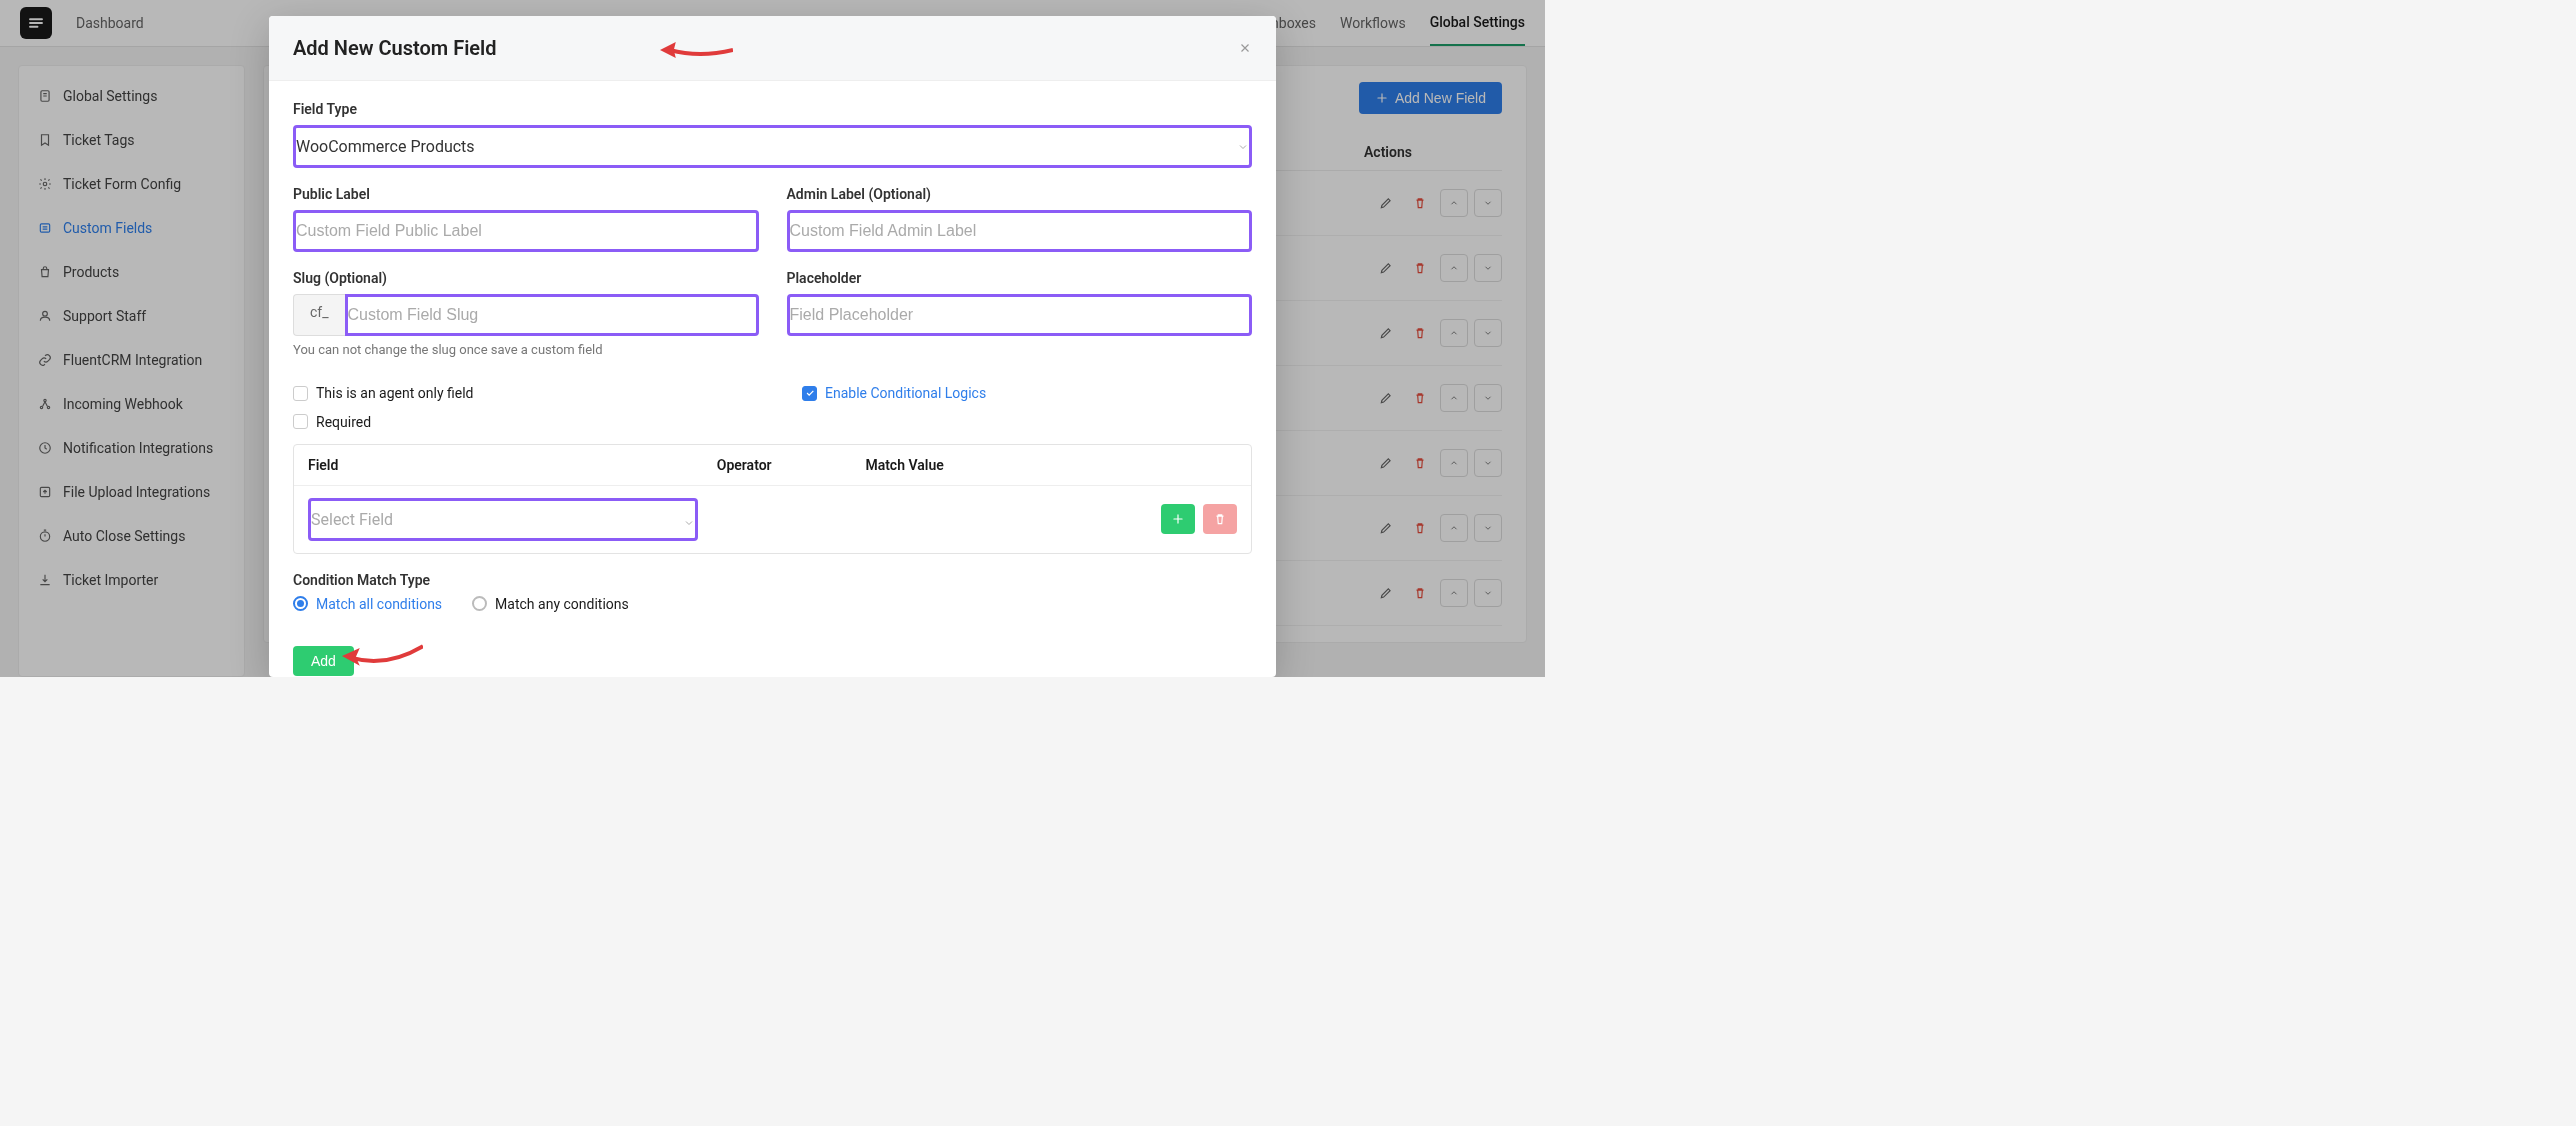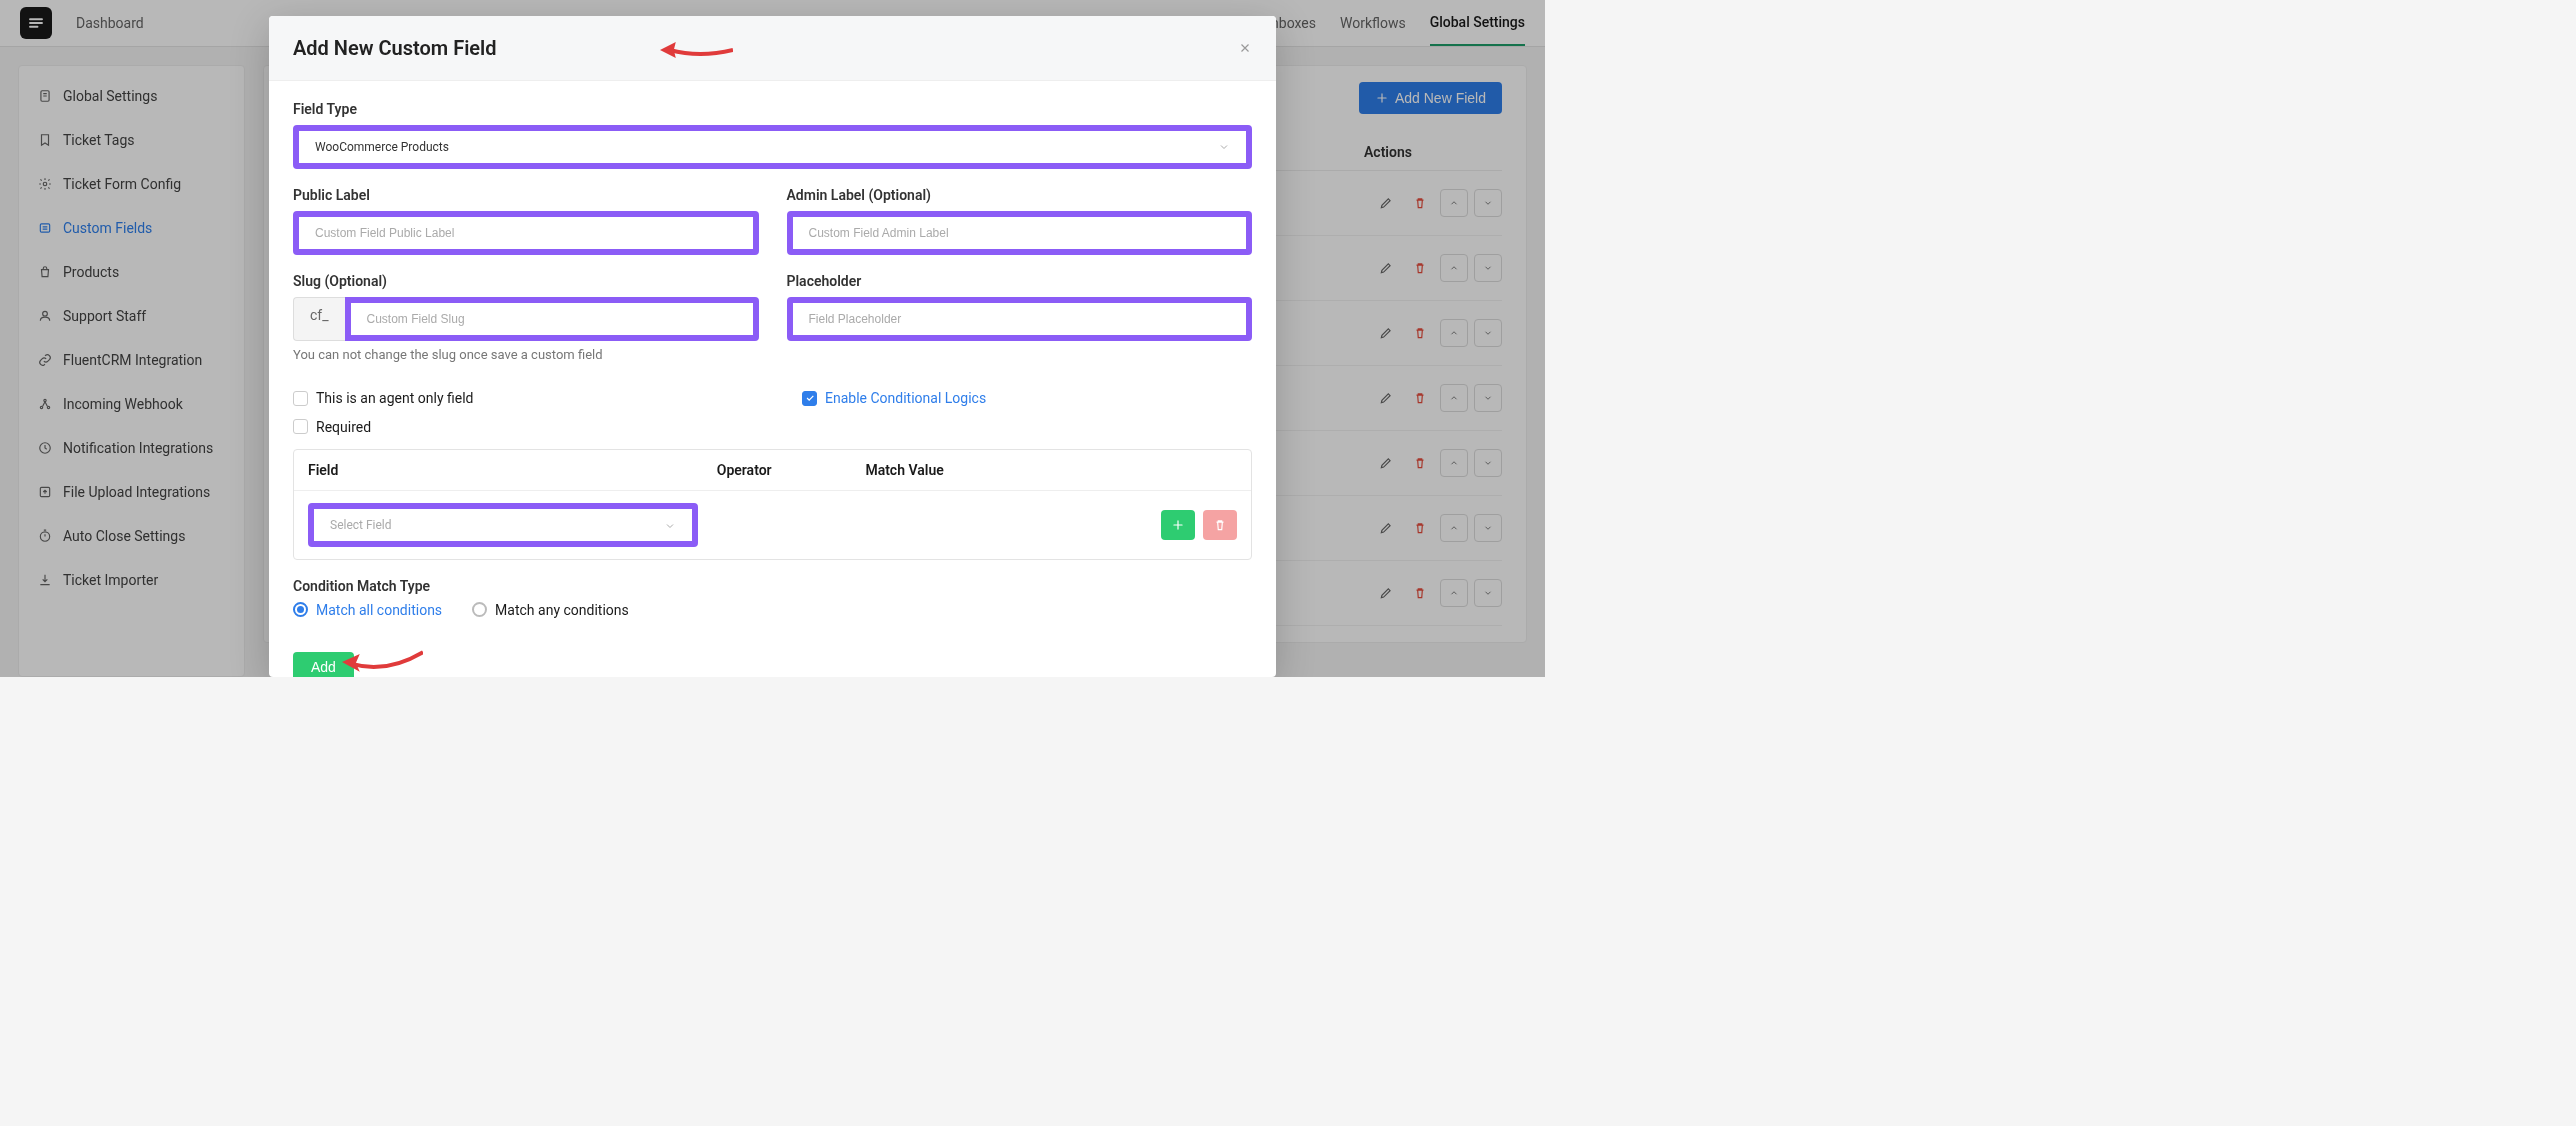--- a/index.html
+++ b/index.html
@@ -34,21 +34,21 @@
 .modal { background: #fff; width: 1007px; margin-top: 16px; border-radius: 4px; box-shadow: 0 10px 40px rgba(0,0,0,0.2); max-height: 100%; overflow: hidden; position: relative; }
 .modal-header { background: #f6f7f8; padding: 20px 24px; display:flex; align-items:center; justify-content: space-between; border-bottom: 1px solid #eee; position: relative; }
 .modal-header h2 { font-size: 20px; font-weight: 600; color: #222; }
 .close-x { color: #999; cursor: pointer; font-size: 18px; }
 .arrow-anno { position: absolute; }
 .arrow-anno.top { left: 391px; top: 22px; }
 .arrow-anno.bottom { left: 259px; bottom: 16px; }
 .modal-body { padding: 20px 24px 24px; }
 .field-group { margin-bottom: 18px; }
 .field-label { font-weight: 600; color: #333; margin-bottom: 8px; display:block; font-size: 14px; }
-.select, .input { width: 100%; border: 6px solid #8b5cf6; border-radius: 4px; padding: 9px 16px; font-size: 12px; color: #333; background: #fff; }
+.select, .input { width: 100%; border: 3px solid #8b5cf6; border-radius: 4px; padding: 9px 0; font-size: 16px; color: #333; background: #fff; }
 .select { display:flex; justify-content: space-between; align-items:center; cursor:pointer; }
 .input::placeholder { color: #aaa; }
 .two-col { display: flex; gap: 28px; }
 .two-col > div { flex: 1; }
 .slug-row { display: flex; }
 .slug-prefix { background: #f4f4f4; border: 1px solid #ddd; border-right: none; border-radius: 4px 0 0 4px; padding: 9px 16px; color: #666; font-size: 14px; }
 .slug-row .input { border-radius: 0 4px 4px 0; }
 .help { color: #777; font-size: 13px; margin-top: 6px; }
 .check-row { display: flex; gap: 59px; margin-top: 10px; margin-bottom: 10px; }
 .checkbox { display: inline-flex; align-items:center; gap: 8px; cursor: pointer; }

